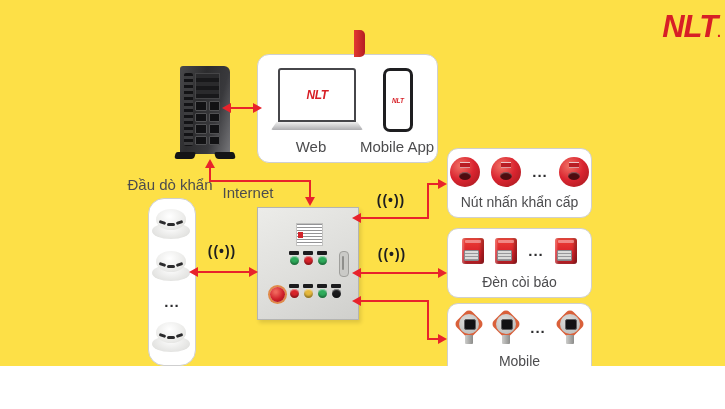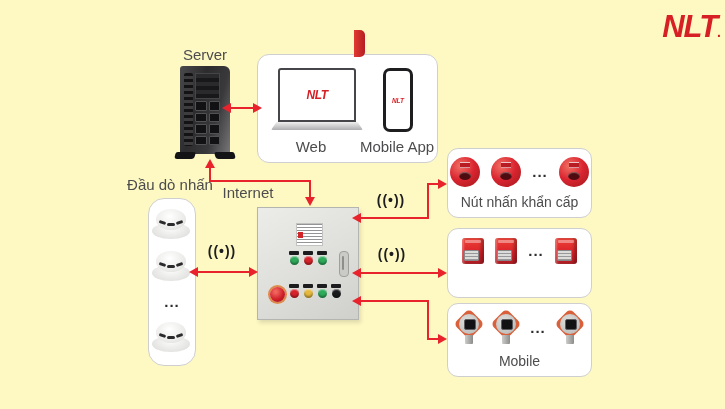--- a/index.html
+++ b/index.html
@@ -3,21 +3,21 @@
 <meta charset="utf-8">
 <style>
   :root{
     --red:#e8232b;
     --logo-red:#d71f26;
     --txt:#4c4c4e;
     --border:#cfcfcf;
   }
   html,body{margin:0;padding:0;background:#fff;}
   .canvas{
-    position:relative;width:725px;height:409px;background:#fef9c3;overflow:hidden;
+    position:relative;width:725px;height:366px;background:#fde047;overflow:hidden;
     font-family:"Liberation Sans","DejaVu Sans",sans-serif;color:var(--txt);
   }
   .lbl{position:absolute;text-align:center;font-size:15px;color:var(--txt);}
   .ln{position:absolute;background:var(--red);z-index:5;}
   .ah{position:absolute;width:0;height:0;z-index:6;}
   .ah-l{border-top:5px solid transparent;border-bottom:5px solid transparent;border-right:9px solid var(--red);}
   .ah-r{border-top:5px solid transparent;border-bottom:5px solid transparent;border-left:9px solid var(--red);}
   .ah-u{border-left:5px solid transparent;border-right:5px solid transparent;border-bottom:9px solid var(--red);}
   .ah-d{border-left:5px solid transparent;border-right:5px solid transparent;border-top:9px solid var(--red);}
   .wifi{position:absolute;font-size:14px;font-weight:700;color:#1e1e20;text-align:center;letter-spacing:1px;z-index:4;}
@@ -113,21 +113,20 @@
   .gs-stem{position:absolute;bottom:0;left:9px;width:8px;height:9px;border-radius:1px;
            background:linear-gradient(90deg,#cdcdcb,#8c8c8a);}
 </style>
 </head>
 <body>
 
 <div class="canvas">
 
   <div class="logo"><span>NLT</span><span class="dot">.</span></div>
 
-  <div class="lbl" style="left:163px;top:46px;width:84px;">Server</div>
   <div class="server-tower">
     <div class="tw-body"></div>
     <div class="tw-vent"></div>
     <div class="tw-top"></div>
     <div class="tw-bays">
       <div class="bay"></div>
         <div class="bay"></div>
         <div class="bay"></div>
         <div class="bay"></div>
       <div class="bay"></div>
@@ -147,21 +146,21 @@
       <div class="lap-base"></div>
     </div>
     <div class="phone">
       <span class="brand-red phone-logo">NLT</span>
     </div>
     <div class="lbl" style="left:101px;top:83px;width:76px;">Mobile App</div>
     <div class="lbl" style="left:13px;top:83px;width:80px;">Web</div>
   </div>
 
   <div class="lbl" style="left:216px;top:184px;width:64px;">Internet</div>
-  <div class="lbl" style="left:123px;top:176px;width:94px;">Đầu dò nhấn</div>
+  <div class="lbl" style="left:123px;top:176px;width:94px;">Đầu dò khẩn</div>
 
   <div class="smoke-box">
     <div class="detector" style="top:10px;">
       <div class="det-base"></div>
         <div class="det-dome"></div>
       <div class="det-slot sl-l"></div>
         <div class="det-slot sl-c"></div>
         <div class="det-slot sl-r"></div>
     </div>
     <div class="detector" style="top:52px;">
@@ -250,20 +249,21 @@
           <div class="siren-top"></div>
           <div class="siren-grille"></div>
         </div>
       <span class="ellipsis">...</span>
       <div class="siren">
           <div class="siren-body"></div>
           <div class="siren-top"></div>
           <div class="siren-grille"></div>
         </div>
     </div>
+    <div class="box-label">Đèn còi báo</div>
   </div>
 
   <div class="rbox" style="left:447px;top:303px;width:143px;height:72px;">
     <div class="dev-row" style="top:7px;">
       <div class="gsensor">
           <div class="gs-lobe"></div>
           <div class="gs-face"></div>
           <div class="gs-screen"></div>
           <div class="gs-stem"></div>
         </div>

